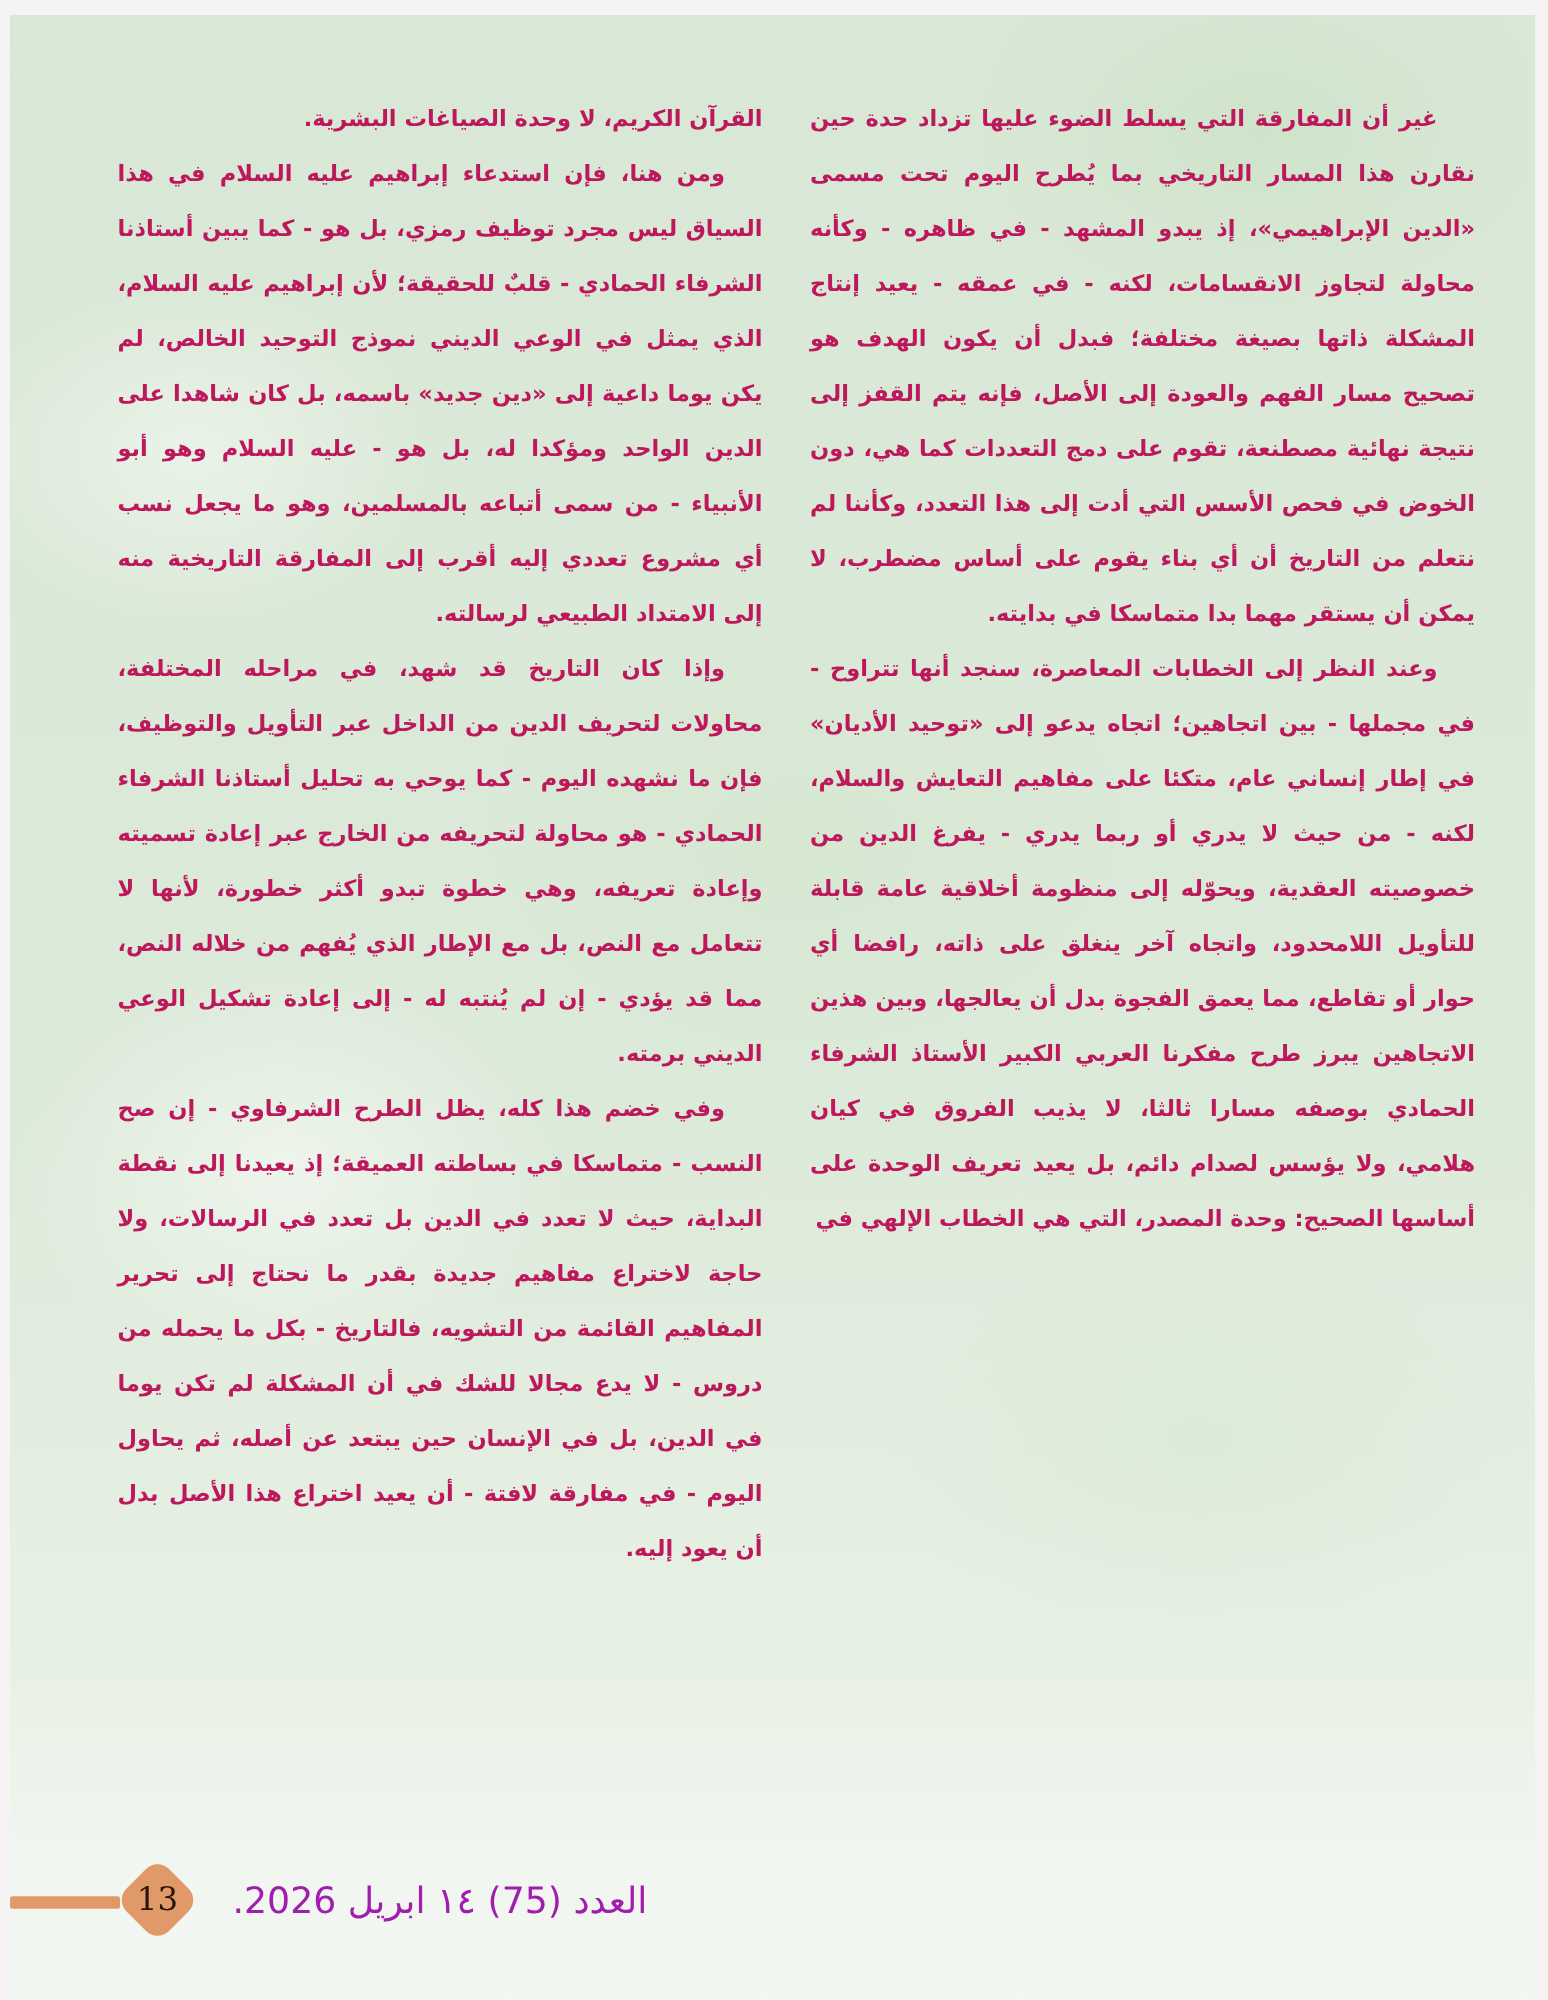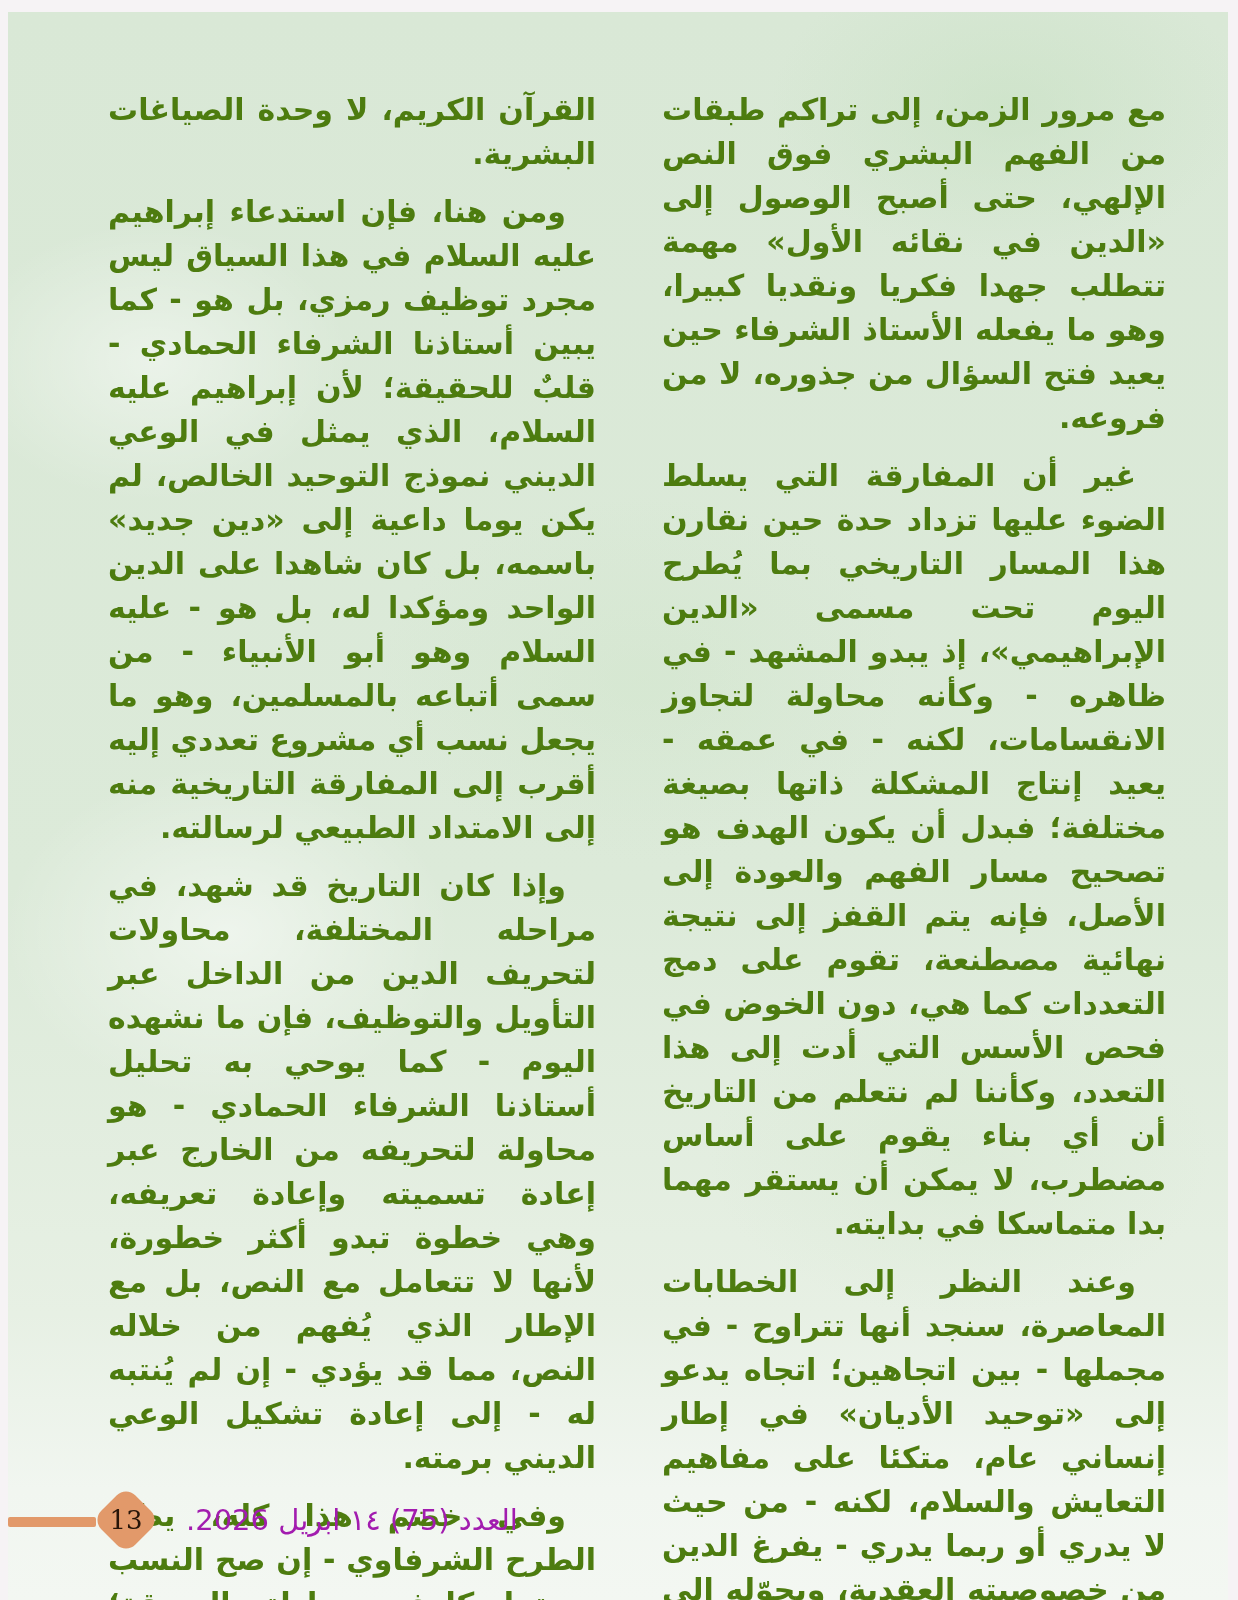--- a/index.html
+++ b/index.html
@@ -32,27 +32,27 @@
     top: 74px; left: 8px; right: 10px;
     padding: 0 48px 0 88px;
     display: flex;
     direction: rtl;        
     gap: 38px;
   }
   .col { flex: 0 0 auto; }
   .col-right { width: 532px; }
   .col-left  { width: 516px; }
   .col p {
-    margin: 14px;
+    margin: 0;
     direction: rtl;
     text-align: justify;
     font-weight: bold;
-    font-size: 30px;
+    font-size: 18px;
     line-height: 44px;
-    color: #4d7c0f;
+    color: #be185d;
     letter-spacing: 0;
   }
   .col p.indent { text-indent: 30px; }
   
   .footer-bar {
     position: absolute;
     left: 8px; top: 1517px;
     width: 88px; height: 10px;
     background: #e2996a;
     border-radius: 2px;
@@ -88,21 +88,20 @@
   }
 </style>
 </head>
 <body>
 
 <div class="page">
   <div class="paper"></div>
 
   <div class="article">
     <div class="col col-right">
-      <p>مع مرور الزمن، إلى تراكم طبقات من الفهم البشري فوق النص الإلهي، حتى أصبح الوصول إلى «الدين في نقائه الأول» مهمة تتطلب جهدا فكريا ونقديا كبيرا، وهو ما يفعله الأستاذ الشرفاء حين يعيد فتح السؤال من جذوره، لا من فروعه.</p>
       <p class="indent">غير أن المفارقة التي يسلط الضوء عليها تزداد حدة حين نقارن هذا المسار التاريخي بما يُطرح اليوم تحت مسمى «الدين الإبراهيمي»، إذ يبدو المشهد - في ظاهره - وكأنه محاولة لتجاوز الانقسامات، لكنه - في عمقه - يعيد إنتاج المشكلة ذاتها بصيغة مختلفة؛ فبدل أن يكون الهدف هو تصحيح مسار الفهم والعودة إلى الأصل، فإنه يتم القفز إلى نتيجة نهائية مصطنعة، تقوم على دمج التعددات كما هي، دون الخوض في فحص الأسس التي أدت إلى هذا التعدد، وكأننا لم نتعلم من التاريخ أن أي بناء يقوم على أساس مضطرب، لا يمكن أن يستقر مهما بدا متماسكا في بدايته.</p>
       <p class="indent">وعند النظر إلى الخطابات المعاصرة، سنجد أنها تتراوح - في مجملها - بين اتجاهين؛ اتجاه يدعو إلى «توحيد الأديان» في إطار إنساني عام، متكئا على مفاهيم التعايش والسلام، لكنه - من حيث لا يدري أو ربما يدري - يفرغ الدين من خصوصيته العقدية، ويحوّله إلى منظومة أخلاقية عامة قابلة للتأويل اللامحدود، واتجاه آخر ينغلق على ذاته، رافضا أي حوار أو تقاطع، مما يعمق الفجوة بدل أن يعالجها، وبين هذين الاتجاهين يبرز طرح مفكرنا العربي الكبير الأستاذ الشرفاء الحمادي بوصفه مسارا ثالثا، لا يذيب الفروق في كيان هلامي، ولا يؤسس لصدام دائم، بل يعيد تعريف الوحدة على أساسها الصحيح: وحدة المصدر، التي هي الخطاب الإلهي في</p>
     </div>
     <div class="col col-left">
       <p>القرآن الكريم، لا وحدة الصياغات البشرية.</p>
       <p class="indent">ومن هنا، فإن استدعاء إبراهيم عليه السلام في هذا السياق ليس مجرد توظيف رمزي، بل هو - كما يبين أستاذنا الشرفاء الحمادي - قلبٌ للحقيقة؛ لأن إبراهيم عليه السلام، الذي يمثل في الوعي الديني نموذج التوحيد الخالص، لم يكن يوما داعية إلى «دين جديد» باسمه، بل كان شاهدا على الدين الواحد ومؤكدا له، بل هو - عليه السلام وهو أبو الأنبياء - من سمى أتباعه بالمسلمين، وهو ما يجعل نسب أي مشروع تعددي إليه أقرب إلى المفارقة التاريخية منه إلى الامتداد الطبيعي لرسالته.</p>
       <p class="indent">وإذا كان التاريخ قد شهد، في مراحله المختلفة، محاولات لتحريف الدين من الداخل عبر التأويل والتوظيف، فإن ما نشهده اليوم - كما يوحي به تحليل أستاذنا الشرفاء الحمادي - هو محاولة لتحريفه من الخارج عبر إعادة تسميته وإعادة تعريفه، وهي خطوة تبدو أكثر خطورة، لأنها لا تتعامل مع النص، بل مع الإطار الذي يُفهم من خلاله النص، مما قد يؤدي - إن لم يُنتبه له - إلى إعادة تشكيل الوعي الديني برمته.</p>
       <p class="indent">وفي خضم هذا كله، يظل الطرح الشرفاوي - إن صح النسب - متماسكا في بساطته العميقة؛ إذ يعيدنا إلى نقطة البداية، حيث لا تعدد في الدين بل تعدد في الرسالات، ولا حاجة لاختراع مفاهيم جديدة بقدر ما نحتاج إلى تحرير المفاهيم القائمة من التشويه، فالتاريخ - بكل ما يحمله من دروس - لا يدع مجالا للشك في أن المشكلة لم تكن يوما في الدين، بل في الإنسان حين يبتعد عن أصله، ثم يحاول اليوم - في مفارقة لافتة - أن يعيد اختراع هذا الأصل بدل أن يعود إليه.</p>
     </div>
   </div>

